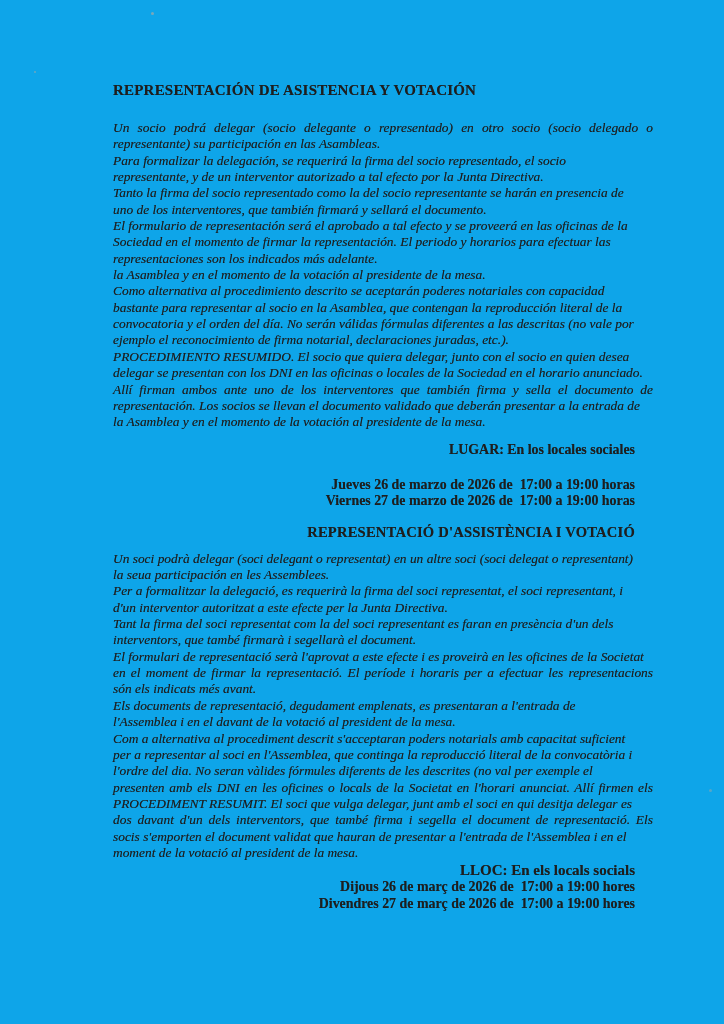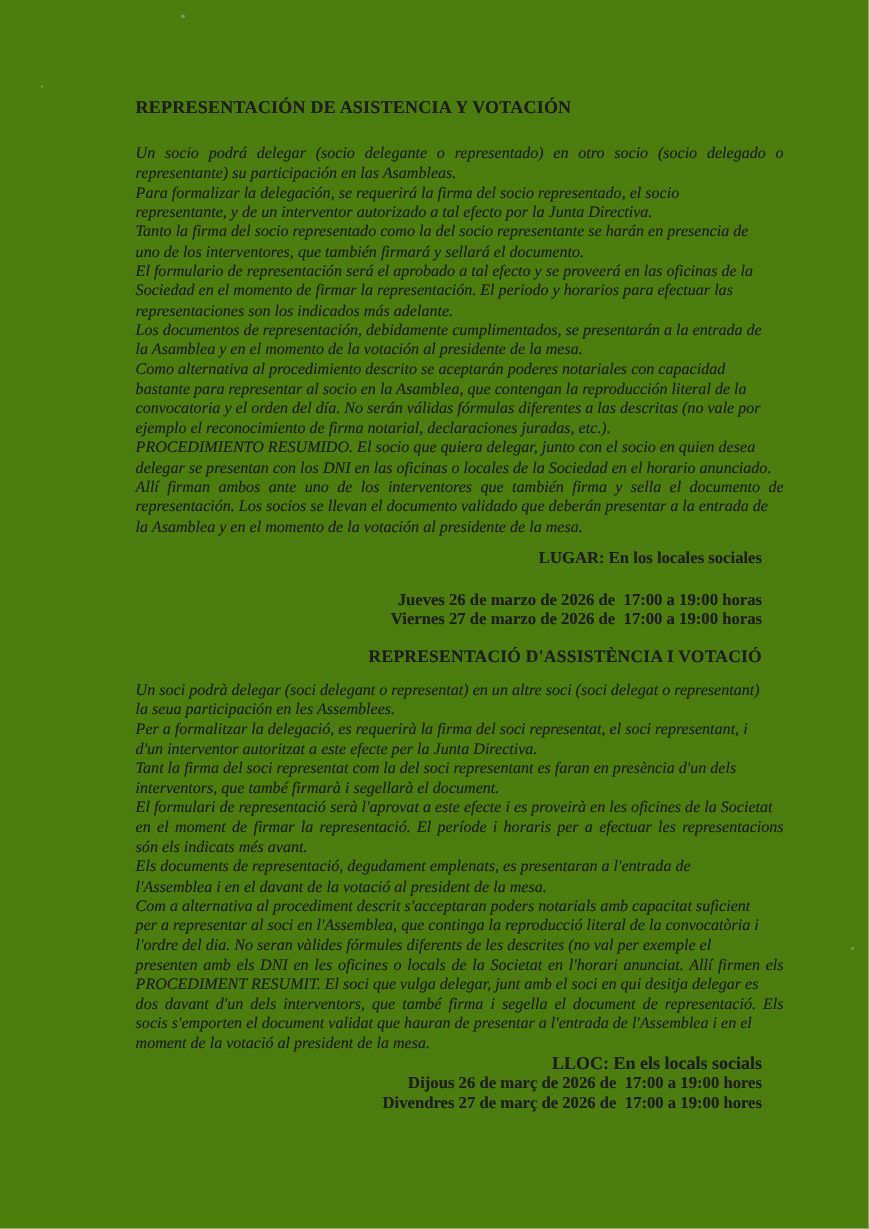--- a/index.html
+++ b/index.html
@@ -4,21 +4,21 @@
 <style>
   html, body {
     margin: 0;
     padding: 0;
     background: #ffffff;
   }
   .page {
     position: relative;
     width: 724px;
     height: 1024px;
-    background: #4d7c0f;
+    background: #0ea5e9;
     overflow: hidden;
     font-family: "Liberation Serif", "DejaVu Serif", serif;
     color: #1e1e1e;
   }
   .content {
     position: absolute;
     left: 113px;
     top: 82px;
     width: 540px;
   }
@@ -96,21 +96,20 @@
     <div class="bodytext">
         <div class="line stretch">Un socio podrá delegar (socio delegante o representado) en otro socio (socio delegado o</div>
         <div class="line">representante) su participación en las Asambleas.</div>
         <div class="line">Para formalizar la delegación, se requerirá la firma del socio representado, el socio</div>
         <div class="line">representante, y de un interventor autorizado a tal efecto por la Junta Directiva.</div>
         <div class="line">Tanto la firma del socio representado como la del socio representante se harán en presencia de</div>
         <div class="line">uno de los interventores, que también firmará y sellará el documento.</div>
         <div class="line">El formulario de representación será el aprobado a tal efecto y se proveerá en las oficinas de la</div>
         <div class="line">Sociedad en el momento de firmar la representación. El periodo y horarios para efectuar las</div>
         <div class="line">representaciones son los indicados más adelante.</div>
-        <div class="line">Los documentos de representación, debidamente cumplimentados, se presentarán a la entrada de</div>
         <div class="line">la Asamblea y en el momento de la votación al presidente de la mesa.</div>
         <div class="line">Como alternativa al procedimiento descrito se aceptarán poderes notariales con capacidad</div>
         <div class="line">bastante para representar al socio en la Asamblea, que contengan la reproducción literal de la</div>
         <div class="line">convocatoria y el orden del día. No serán válidas fórmulas diferentes a las descritas (no vale por</div>
         <div class="line">ejemplo el reconocimiento de firma notarial, declaraciones juradas, etc.).</div>
         <div class="line">PROCEDIMIENTO RESUMIDO. El socio que quiera delegar, junto con el socio en quien desea</div>
         <div class="line">delegar se presentan con los DNI en las oficinas o locales de la Sociedad en el horario anunciado.</div>
         <div class="line stretch">Allí firman ambos ante uno de los interventores que también firma y sella el documento de</div>
         <div class="line">representación. Los socios se llevan el documento validado que deberán presentar a la entrada de</div>
         <div class="line">la Asamblea y en el momento de la votación al presidente de la mesa.</div>

